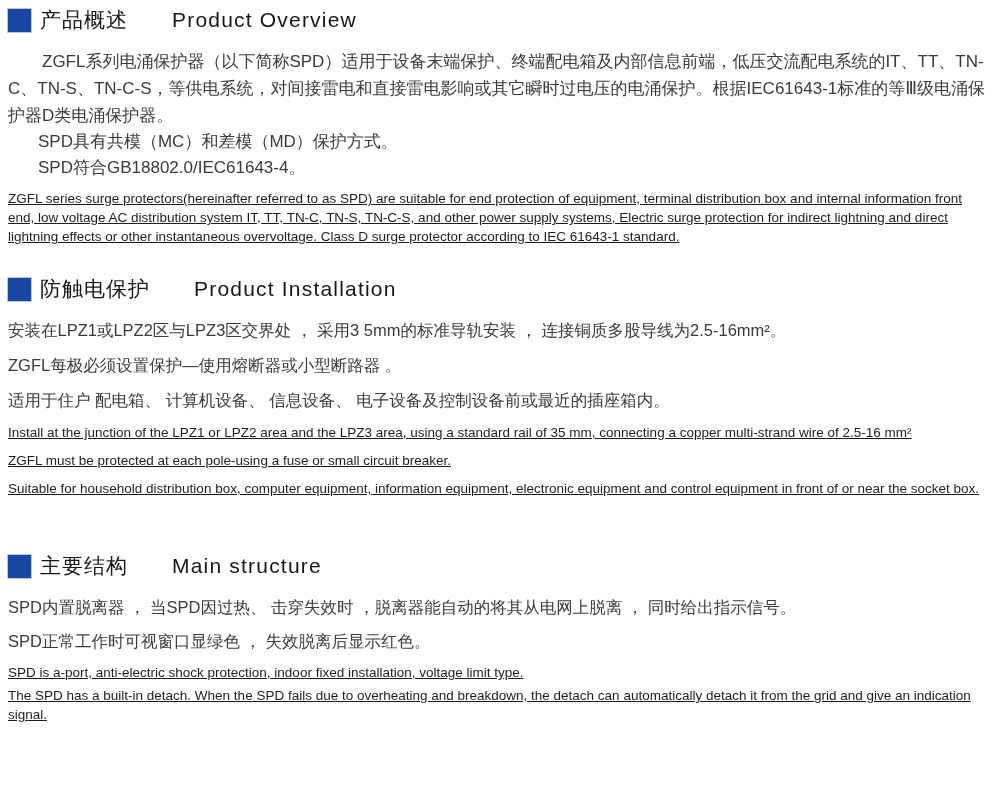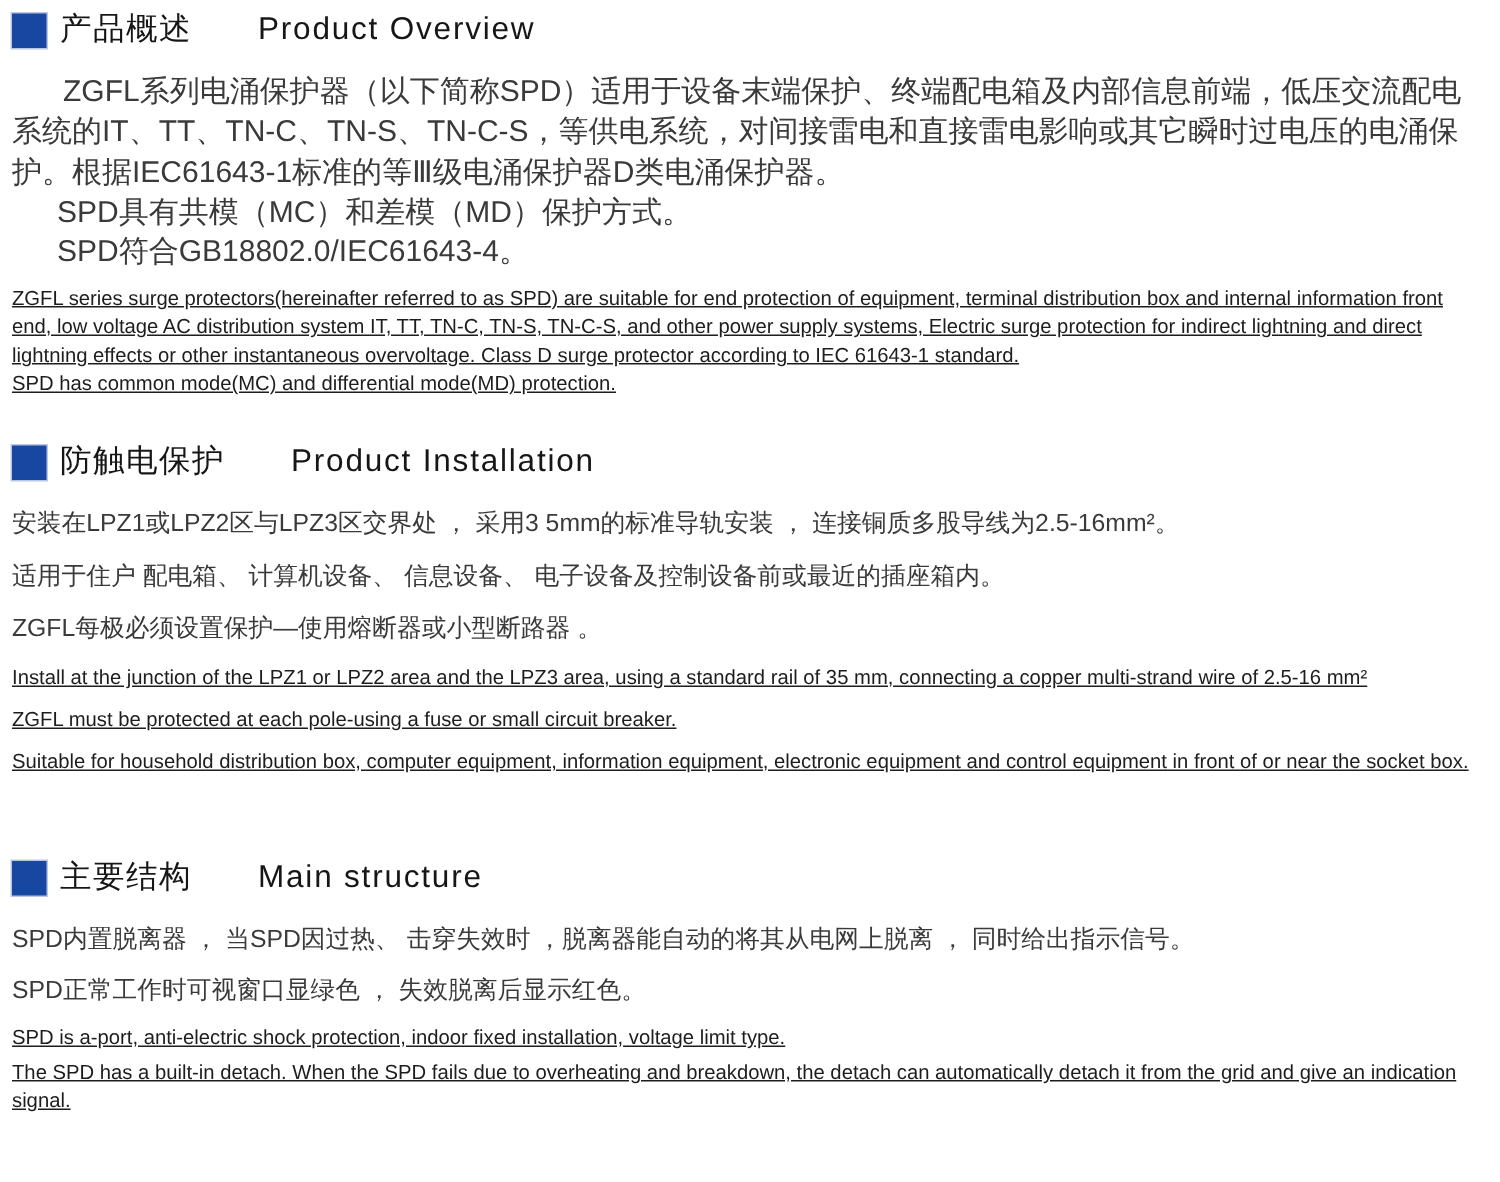--- a/index.html
+++ b/index.html
@@ -37,21 +37,21 @@
     background: #1747a0;
     box-shadow: 0 0 0 1px #b9c6e4;
     margin-right: 9px;
     flex: 0 0 auto;
   }
   .heading-zh { letter-spacing: 1px; }
   .heading-en { letter-spacing: 1.2px; margin-left: 44px; }
 
   
   .zh-para {
-    font-size: 20px;
+    font-size: 17px;
     line-height: 27px;
     color: #3a3a3a;
     margin: 0;
   }
   .lead { text-indent: 34px; margin-top: 16px; }
   .zh-indent { padding-left: 30px; line-height: 26px; }
 
   
   .en-para {
     font-size: 13.5px;
@@ -89,34 +89,33 @@
       <span class="heading-zh">产品概述</span>
       <span class="heading-en">Product Overview</span>
     </h2>
     <div class="zh-block">
       <p class="zh-para lead">ZGFL系列电涌保护器（以下简称SPD）适用于设备末端保护、终端配电箱及内部信息前端，低压交流配电系统的IT、TT、TN-C、TN-S、TN-C-S，等供电系统，对间接雷电和直接雷电影响或其它瞬时过电压的电涌保护。根据IEC61643-1标准的等Ⅲ级电涌保护器D类电涌保护器。</p>
       <p class="zh-para zh-indent">SPD具有共模（MC）和差模（MD）保护方式。</p>
       <p class="zh-para zh-indent">SPD符合GB18802.0/IEC61643-4。</p>
     </div>
     <div class="en-block">
       <p class="en-para">ZGFL series surge protectors(hereinafter referred to as SPD) are suitable for end protection of equipment, terminal distribution box and internal information front end, low voltage AC distribution system IT, TT, TN-C, TN-S, TN-C-S, and other power supply systems, Electric surge protection for indirect lightning and direct lightning effects or other instantaneous overvoltage. Class D surge protector according to IEC 61643-1 standard.</p>
-      <p class="en-para">SPD has common mode(MC) and differential mode(MD) protection.</p>
     </div>
   </section>
 
   <section class="sec2">
     <h2 class="section-heading">
       <span class="bullet"></span>
       <span class="heading-zh">防触电保护</span>
       <span class="heading-en">Product Installation</span>
     </h2>
     <div class="zh-block">
       <p class="zh-para">安装在LPZ1或LPZ2区与LPZ3区交界处 ， 采用3 5mm的标准导轨安装 ， 连接铜质多股导线为2.5-16mm²。</p>
+      <p class="zh-para">ZGFL每极必须设置保护—使用熔断器或小型断路器 。</p>
       <p class="zh-para">适用于住户 配电箱、 计算机设备、 信息设备、 电子设备及控制设备前或最近的插座箱内。</p>
-      <p class="zh-para">ZGFL每极必须设置保护—使用熔断器或小型断路器 。</p>
     </div>
     <div class="en-block">
       <p class="en-para">Install at the junction of the LPZ1 or LPZ2 area and the LPZ3 area, using a standard rail of 35 mm, connecting a copper multi-strand wire of 2.5-16 mm²</p>
       <p class="en-para">ZGFL must be protected at each pole-using a fuse or small circuit breaker.</p>
       <p class="en-para">Suitable for household distribution box, computer equipment, information equipment, electronic equipment and control equipment in front of or near the socket box.</p>
     </div>
   </section>
 
   <section class="sec3">
     <h2 class="section-heading">

